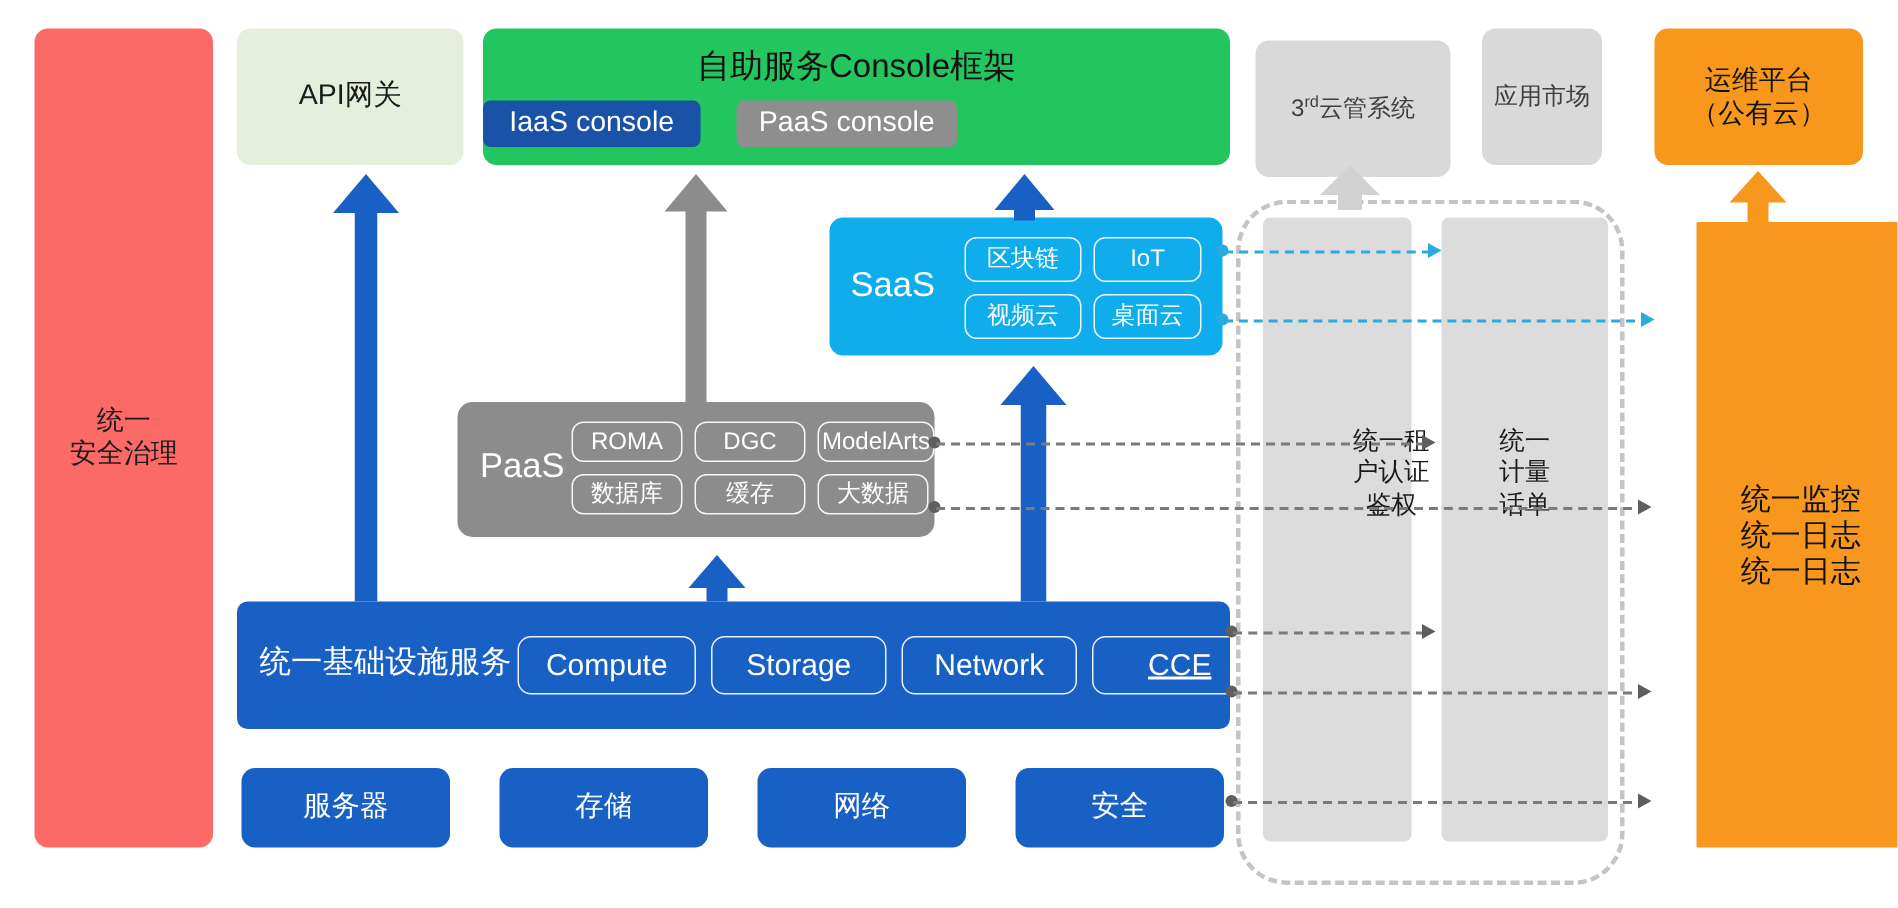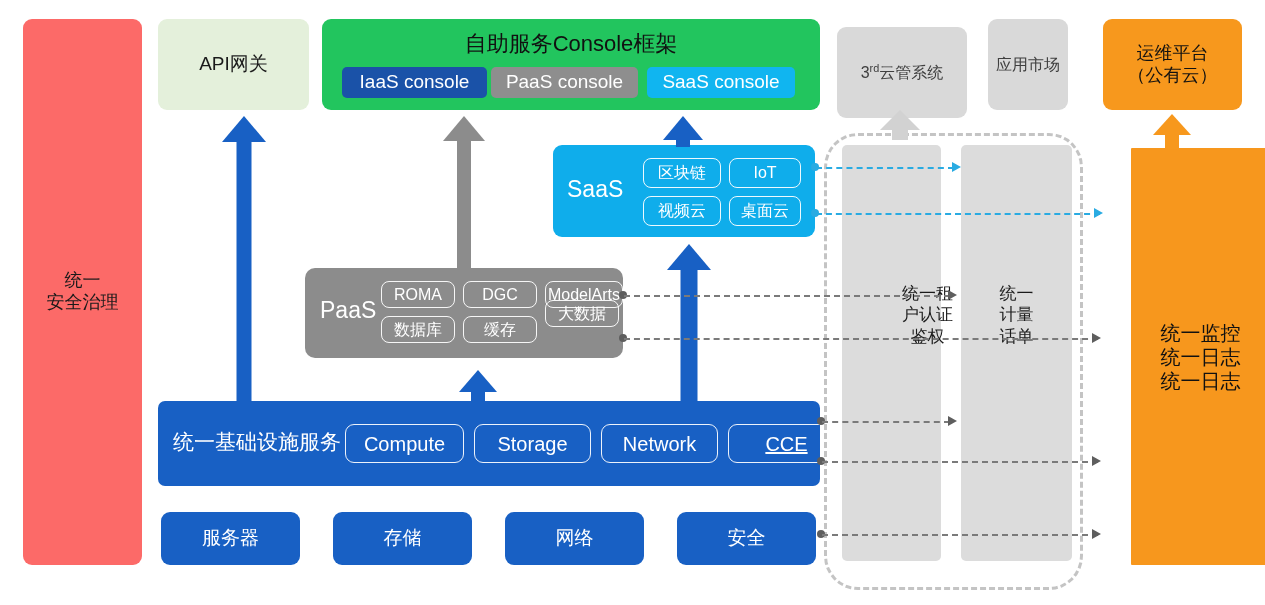--- a/index.html
+++ b/index.html
@@ -84,28 +84,25 @@
       <span>安全治理</span>
     </div>
   </div>
 
   <div class="box panel-apigw" style="left:158px;top:19px;width:151px;height:91px;">
     <span>API网关</span>
   </div>
 
   <div class="box panel-green" style="left:322px;top:19px;width:498px;height:91px;display:block;">
     <div class="green-title">自助服务Console框架</div>
-    <div class="chip chip-iaas" style="left:20px;top:48px;width:145px;height:31px;">
+    <div class="chip chip-iaas" style="left:0;top:48px;width:145px;height:31px;">
       <span>IaaS console</span>
     </div>
     <div class="chip chip-paas" style="left:169px;top:48px;width:147px;height:31px;">
       <span>PaaS console</span>
-    </div>
-    <div class="chip chip-saas" style="left:325px;top:48px;width:148px;height:31px;">
-      <span>SaaS console</span>
     </div>
   </div>
 
   <div class="box panel-gray" style="left:837px;top:27px;width:130px;height:91px;">
     <span class="nowrap"><span>3</span><span class="sup">rd</span><span>云管系统</span></span>
   </div>
 
   <div class="box panel-gray" style="left:988px;top:19px;width:80px;height:91px;">
     <div style="display:flex;">
       <span>应用</span>
@@ -146,21 +143,21 @@
     </div>
     <div class="subchip" style="left:240px;top:13px;width:78px;height:27px;">
       <span>ModelArts</span>
     </div>
     <div class="subchip" style="left:76px;top:48px;width:74px;height:27px;">
       <span>数据库</span>
     </div>
     <div class="subchip" style="left:158px;top:48px;width:74px;height:27px;">
       <span>缓存</span>
     </div>
-    <div class="subchip" style="left:240px;top:32px;width:74px;height:27px;">
+    <div class="subchip" style="left:240px;top:48px;width:74px;height:27px;">
       <span>大数据</span>
     </div>
   </div>
 
   <div class="box panel-iaas" style="left:158px;top:401px;width:662px;height:85px;display:block;">
     <span style="position:absolute;left:15px;top:28px;color:#fff;font-size:21px;">统一基础设施服务</span>
     <div class="subchip subchip-lg" style="left:187px;top:23px;width:119px;height:39px;">
       <span>Compute</span>
     </div>
     <div class="subchip subchip-lg" style="left:316px;top:23px;width:117px;height:39px;">

